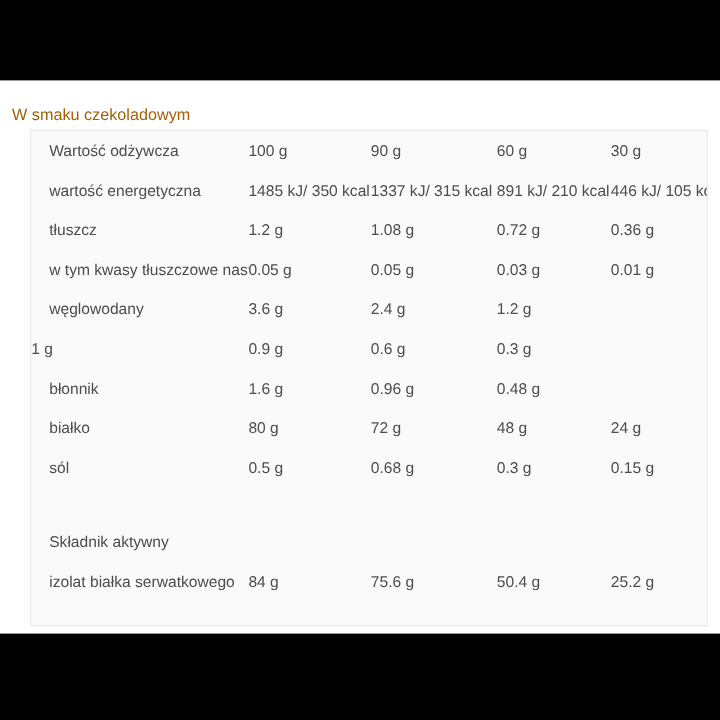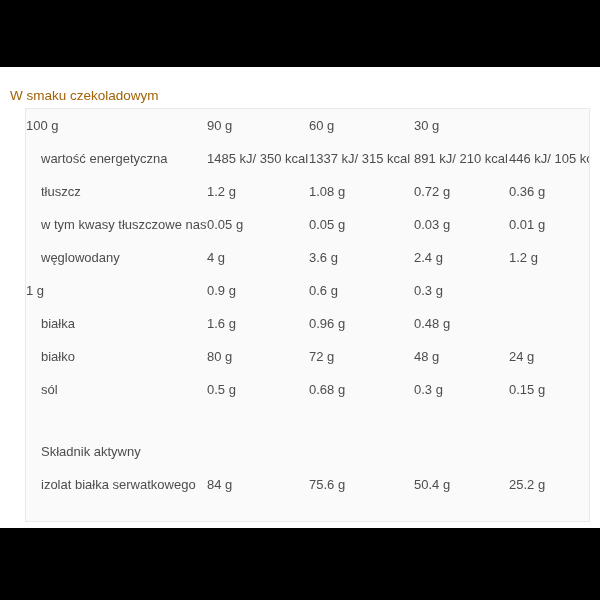--- a/index.html
+++ b/index.html
@@ -44,20 +44,21 @@
 <body>
 
 <div class="stage">
 
   <div class="letterbox top"></div>
 
   <div class="flavor-heading">W smaku czekoladowym</div>
 
   <div class="ntable">
     <div class="trow">
+      <div class="cell label">Wartość odżywcza</div>
       <div class="cell">100 g</div>
       <div class="cell">90 g</div>
       <div class="cell">60 g</div>
       <div class="cell">30 g</div>
     </div>
 
     <div id="rows-main">
         <div class="trow">
           <div class="cell label">wartość energetyczna</div>
           <div class="cell">1485 kJ/ 350 kcal</div>
@@ -74,33 +75,32 @@
         </div>
         <div class="trow">
           <div class="cell label">w tym kwasy tłuszczowe nasycone</div>
           <div class="cell">0.05 g</div>
           <div class="cell">0.05 g</div>
           <div class="cell">0.03 g</div>
           <div class="cell">0.01 g</div>
         </div>
         <div class="trow">
           <div class="cell label">węglowodany</div>
-          <div class="cell">4 g</div>
           <div class="cell">3.6 g</div>
           <div class="cell">2.4 g</div>
           <div class="cell">1.2 g</div>
         </div>
         <div class="trow">
           <div class="cell">1 g</div>
           <div class="cell">0.9 g</div>
           <div class="cell">0.6 g</div>
           <div class="cell">0.3 g</div>
         </div>
         <div class="trow">
-          <div class="cell label">białka</div>
+          <div class="cell label">błonnik</div>
           <div class="cell">1.6 g</div>
           <div class="cell">0.96 g</div>
           <div class="cell">0.48 g</div>
         </div>
         <div class="trow">
           <div class="cell label">białko</div>
           <div class="cell">80 g</div>
           <div class="cell">72 g</div>
           <div class="cell">48 g</div>
           <div class="cell">24 g</div>

